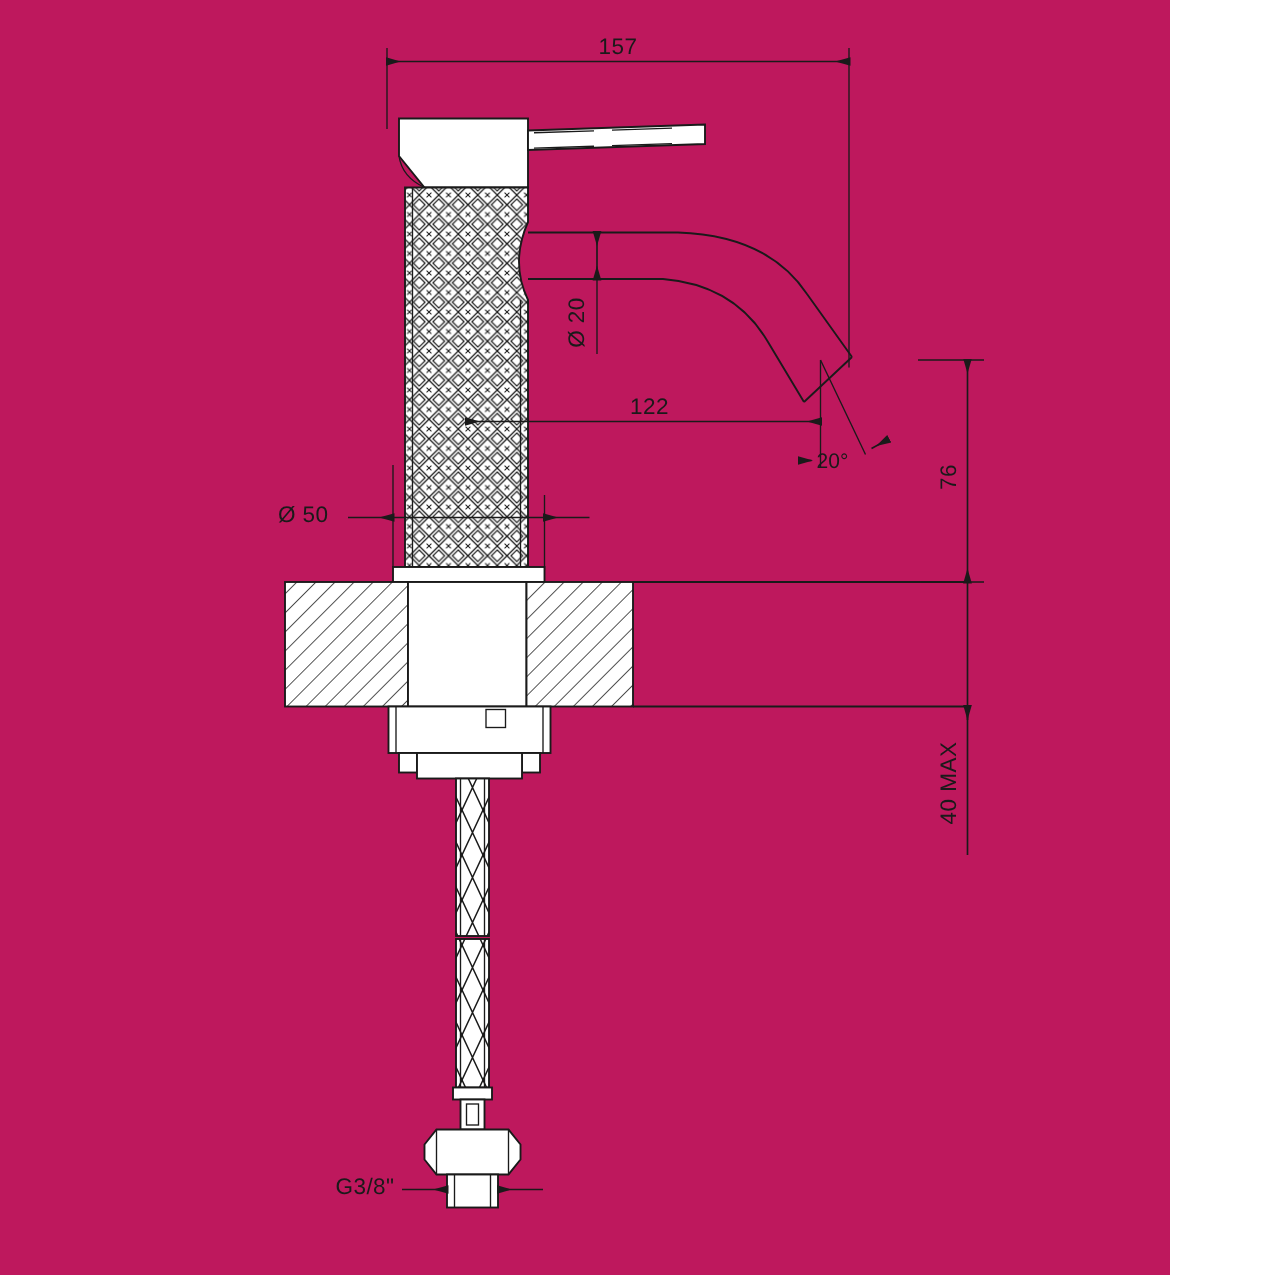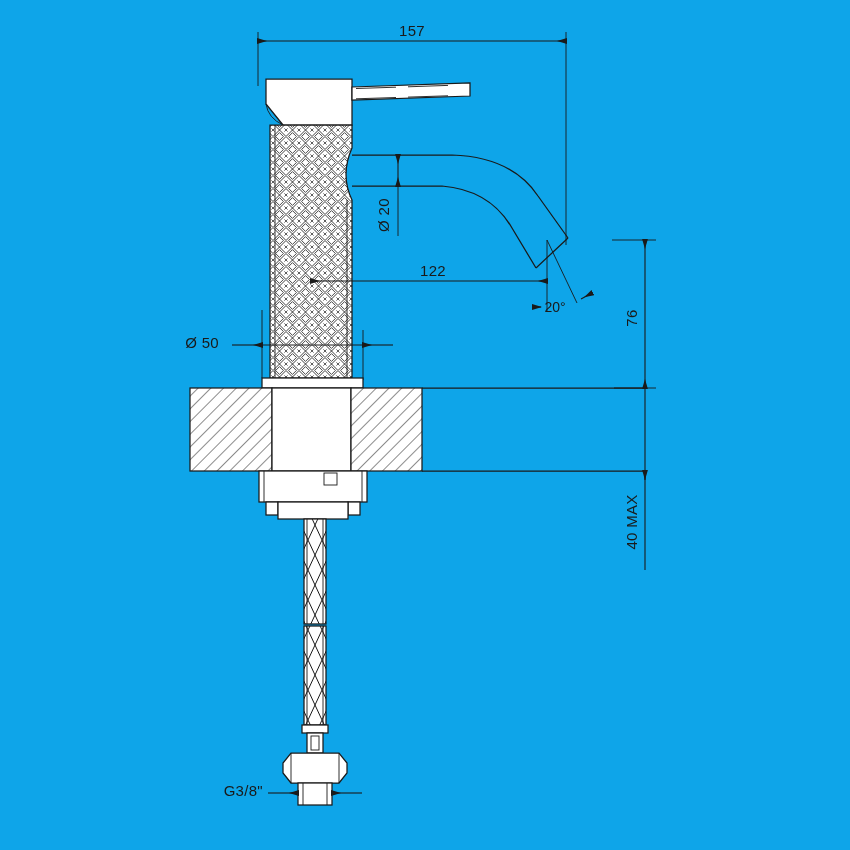--- a/index.html
+++ b/index.html
@@ -8,23 +8,23 @@
     background: #ffffff;
   }
   body {
     width: 850px;
     height: 850px;
     font-family: "Liberation Sans", sans-serif;
     overflow: hidden;
   }
   #drawing-root {
     position: relative;
-    width: 850px;
+    width: 780px;
     height: 850px;
-    background: #0ea5e9;
+    background: #be185d;
   }
   svg#tech-drawing {
     display: block;
     width: 850px;
     height: 850px;
   }
   .dim-text {
     font-family: "Liberation Sans", sans-serif;
     font-size: 15px;
     fill: #1a1a1a;

